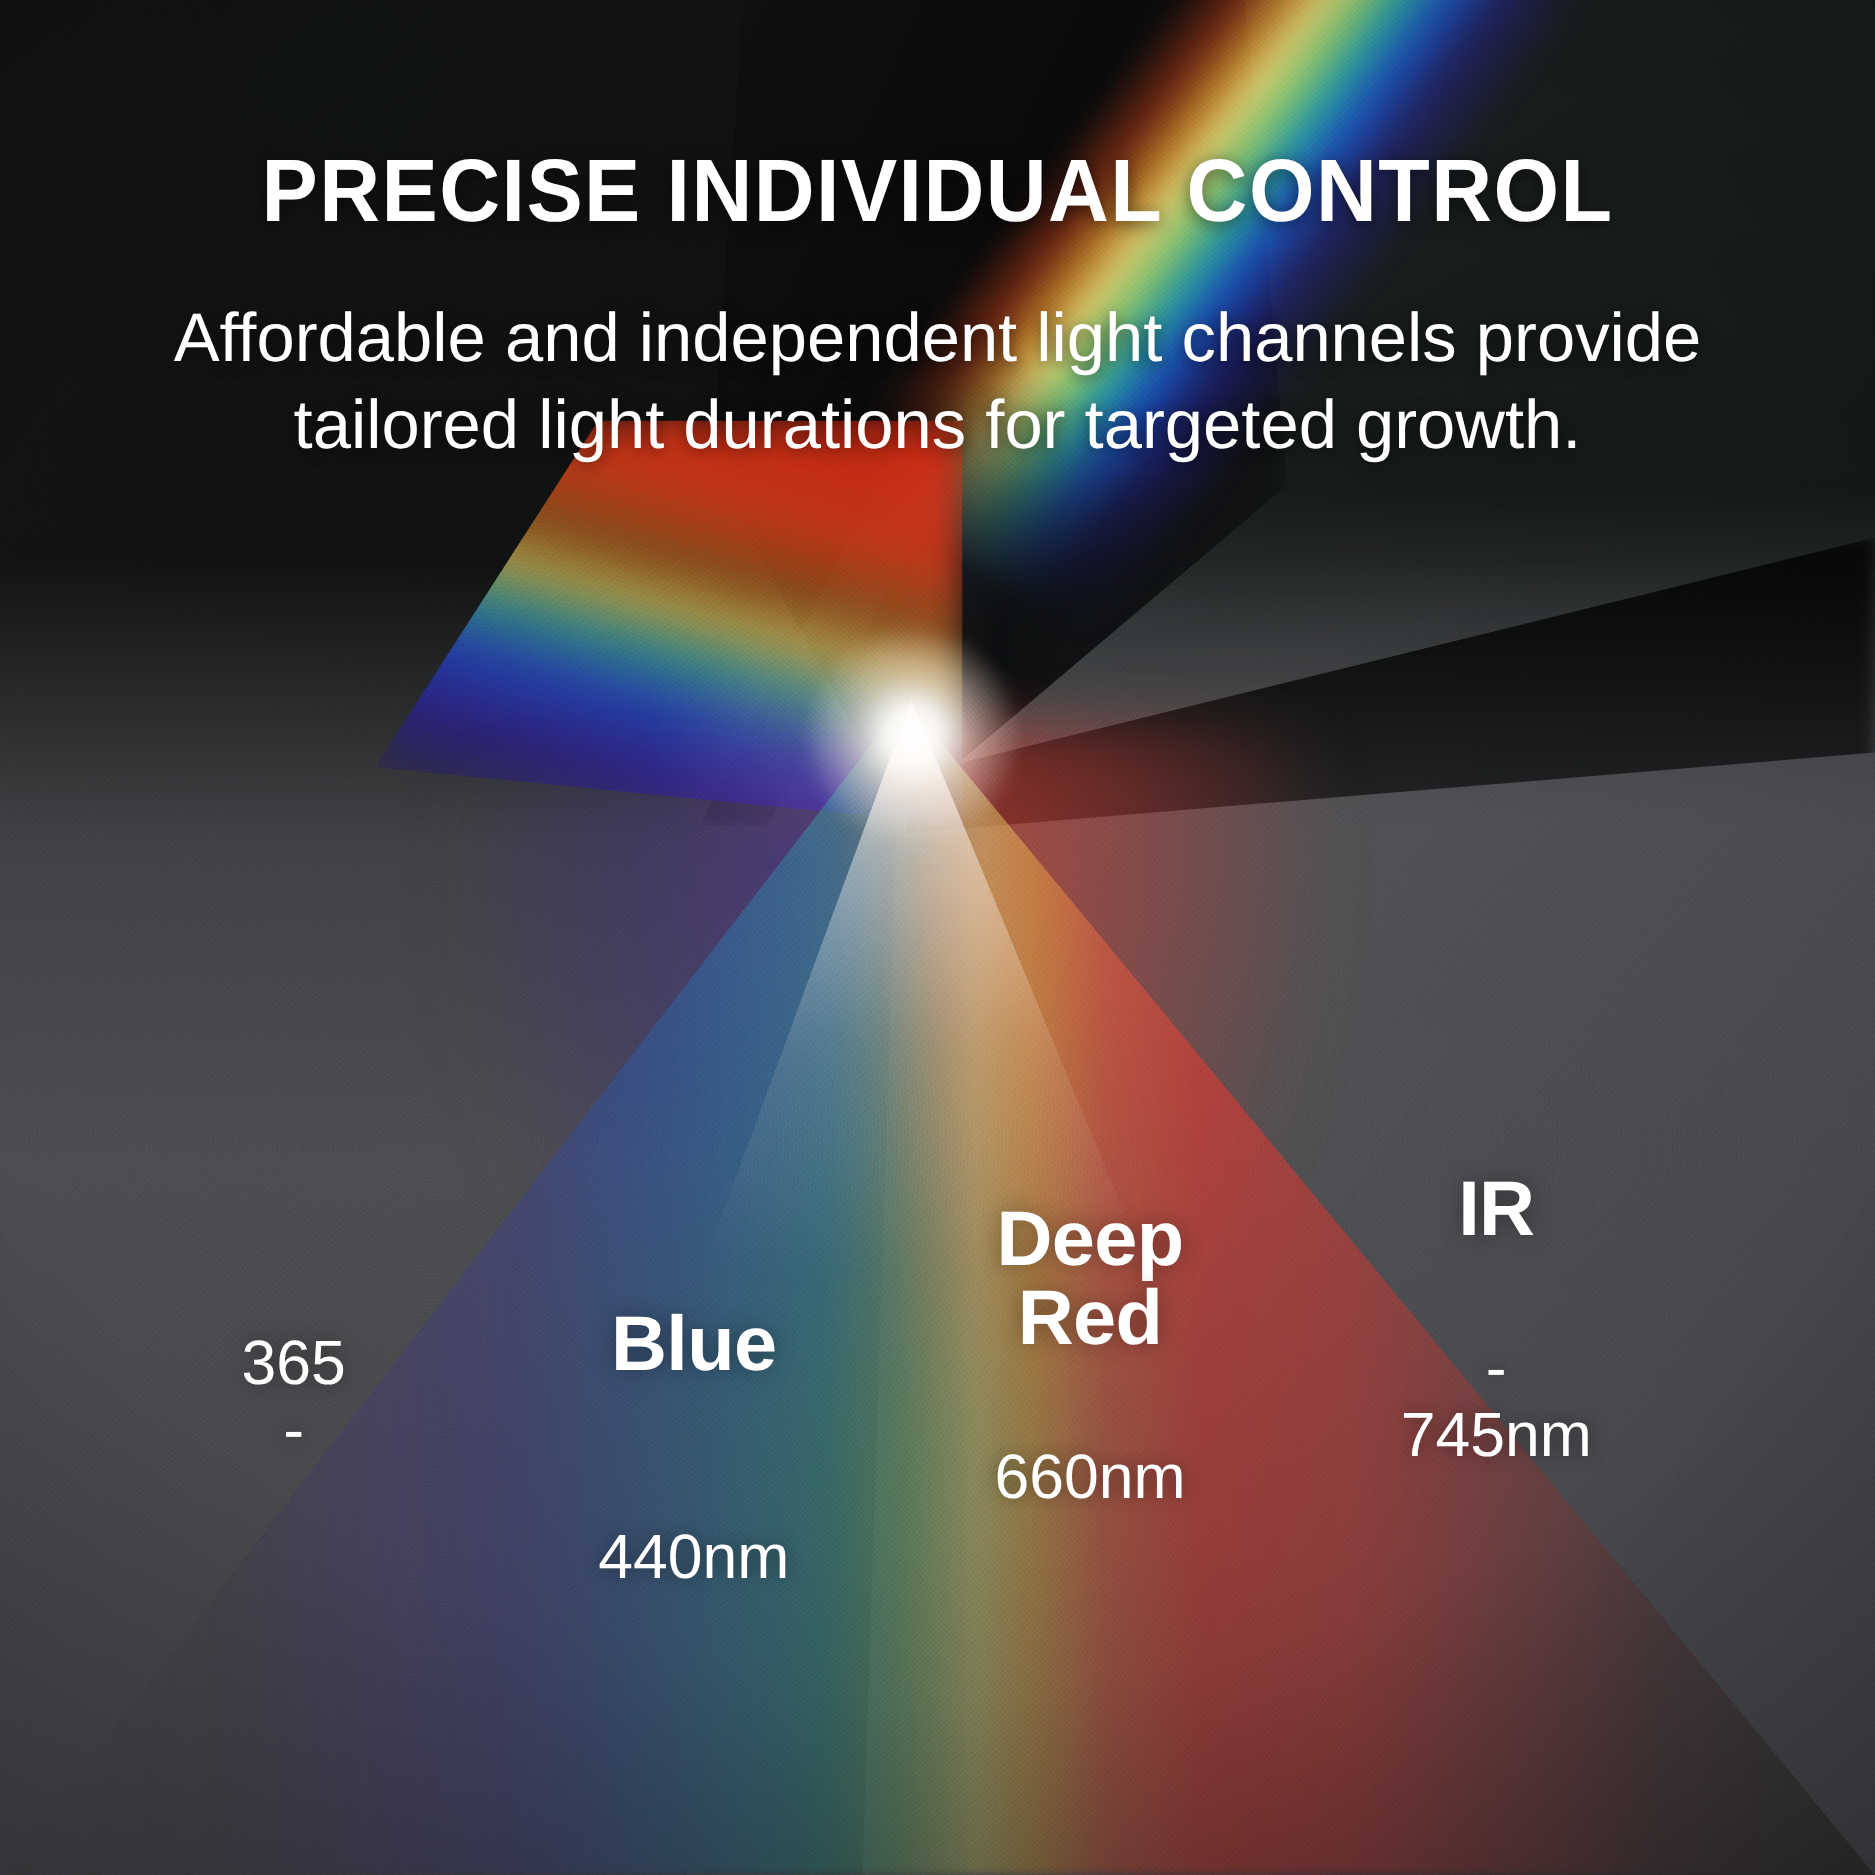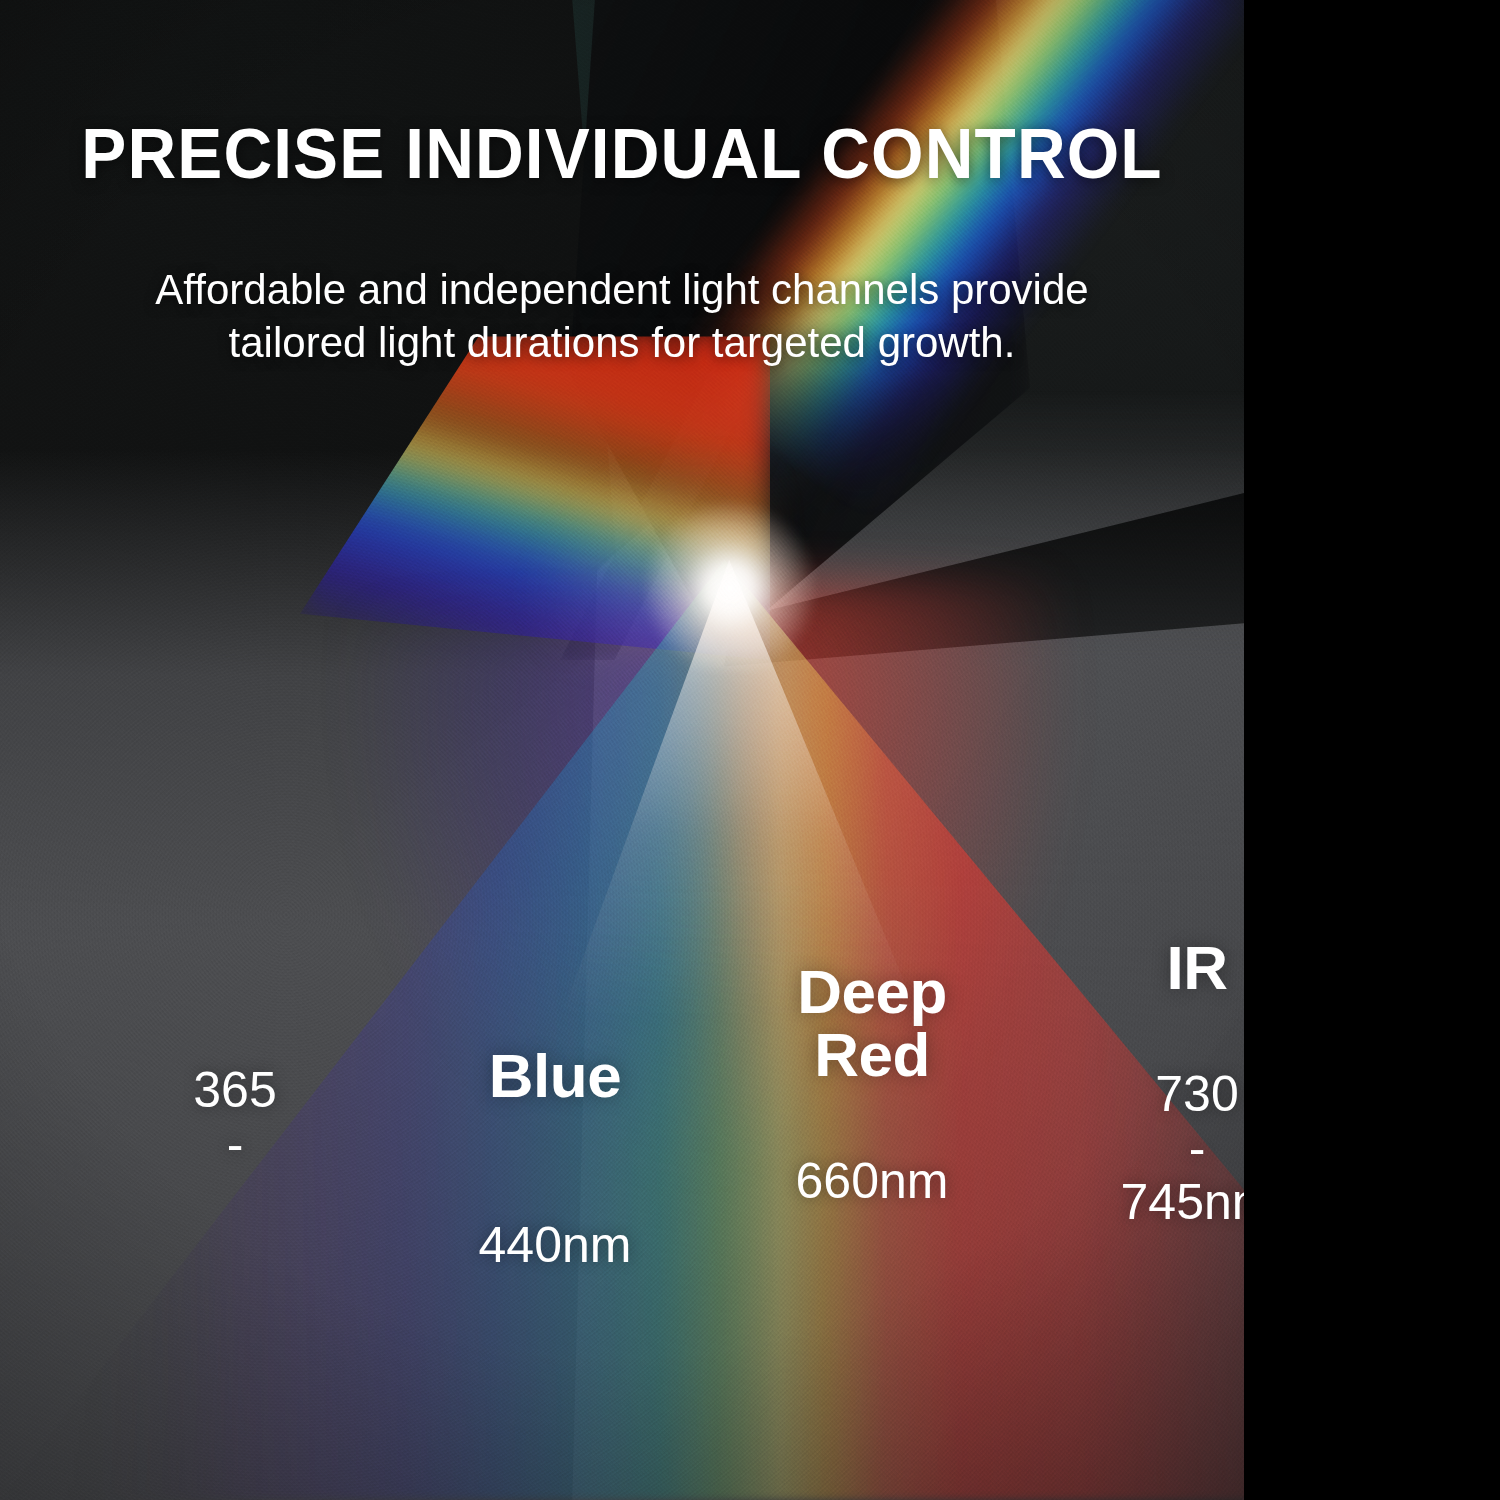--- a/index.html
+++ b/index.html
@@ -1,20 +1,20 @@
 <!DOCTYPE html>
 <html><head>
 <meta charset="utf-8">
 <style>
   html,body{margin:0;padding:0;background:#000;}
   *{box-sizing:border-box;}
 
   #stage{
     position:relative;
-    width:1244px;height:1500px;
+    width:1500px;height:1500px;
     overflow:hidden;
     font-family:"Liberation Sans", sans-serif;
     background:#7f1d1d;
   }
 
   
   .layer{position:absolute;inset:0;pointer-events:none;}
 
   
   .bg-base{
@@ -213,25 +213,24 @@
     transform:scaleX(0.95);
     text-shadow:0 2px 14px rgba(0,0,0,.55);
     white-space:nowrap;
   }
   .subtitle{
     position:absolute; left:50%; top:236px;
     transform:translateX(-50%);
     width:1230px;
     text-align:center;
     color:#fff;
-    font-size:42px;
+    font-size:55px;
     font-weight:300;
     line-height:1.26;
     text-shadow:0 2px 12px rgba(0,0,0,.55);
-    margin-top:28px;
   }
 
   .chan{position:absolute; text-align:center; color:#fff;}
   .chan-name{
     font-weight:bold;
     font-size:62px;
     line-height:1.02;
     letter-spacing:-0.5px;
     text-shadow:0 0 18px rgba(0,0,0,.35);
   }
@@ -310,19 +309,18 @@
     <div class="chan-name">
       <div>Deep</div>
       <div>Red</div>
     </div>
     <div class="chan-wl">660nm</div>
   </div>
 
   <div class="chan" id="ch-ir">
     <div class="chan-name">IR</div>
     <div class="chan-wl">
-      <div>730</div>
       <div>-</div>
       <div>745nm</div>
     </div>
   </div>
 
 </div>
 
 </body></html>

